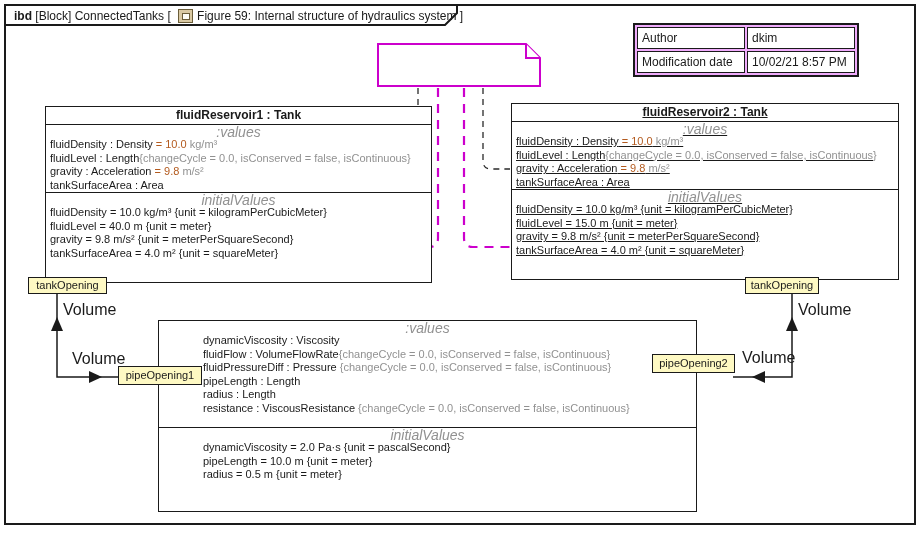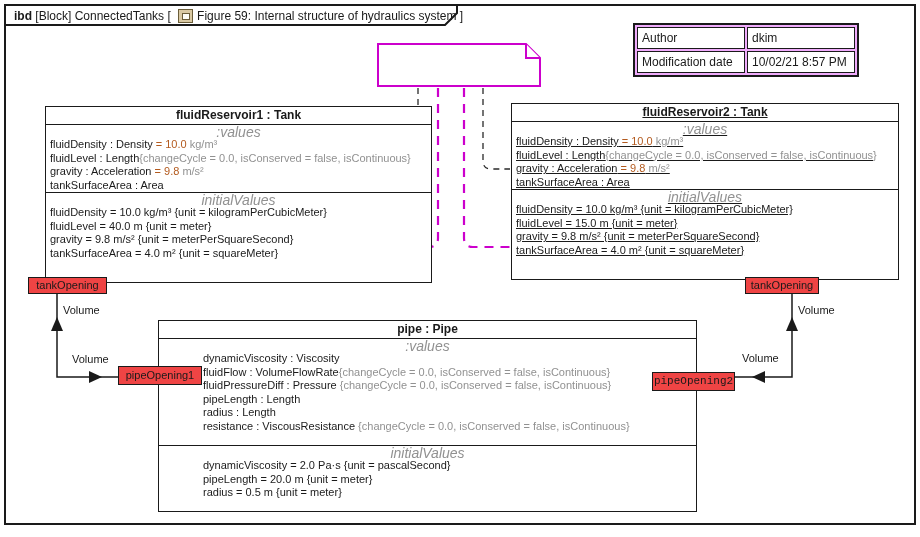--- a/index.html
+++ b/index.html
@@ -33,24 +33,24 @@
   .line{font-size:11px;line-height:13.5px;white-space:pre;}
   .seg-k{color:var(--ink);}
   .seg-o{color:var(--value-orange);}
   .seg-g{color:var(--muted-gray);}
   .res-values{height:66px;border-bottom:1px solid var(--ink);}
   .res-initial{flex:1 1 auto;}
   .pipe-values{height:105px;border-bottom:1px solid var(--ink);}
   .pipe-values .line,.pipe-initial .line{padding-left:40px;}
   .pipe-initial{flex:1 1 auto;}
   .port{
-    position:absolute;background:#ef4444;border:1px solid var(--ink);z-index:4;
+    position:absolute;background:#fef9c3;border:1px solid var(--ink);z-index:4;
     font-size:11px;text-align:center;overflow:hidden;
   }
-  .vol-label{position:absolute;z-index:4;font-size:11px;line-height:12px;}
+  .vol-label{position:absolute;z-index:4;font-size:16px;line-height:12px;}
   .note-text{position:absolute;left:383px;top:53px;width:154px;z-index:3;font-size:11px;line-height:13.5px;}
   svg .wire{stroke:var(--ink);stroke-width:1.5;fill:none;}
   svg .arrow{fill:var(--ink);stroke:none;}
   svg .anchor-black{stroke:#2a2a2a;stroke-width:1.3;fill:none;stroke-dasharray:6 5;}
   svg .anchor-magenta{stroke:var(--note-magenta);stroke-width:2.2;fill:none;stroke-dasharray:9 7;}
   svg .tab-shape{fill:#ffffff;stroke:var(--ink);stroke-width:2;}
   svg .note-shape{fill:#ffffff;stroke:var(--note-magenta);stroke-width:2;}
 </style>
 </head>
 <body>
@@ -141,45 +141,44 @@
       <div>
           <div class="line"><span class="seg-k">fluidDensity = 10.0 kg/m³ {unit = kilogramPerCubicMeter}</span></div>
           <div class="line"><span class="seg-k">fluidLevel = 15.0 m {unit = meter}</span></div>
           <div class="line"><span class="seg-k">gravity = 9.8 m/s² {unit = meterPerSquareSecond}</span></div>
           <div class="line"><span class="seg-k">tankSurfaceArea = 4.0 m² {unit = squareMeter}</span></div>
         </div>
     </div>
   </div>
 
   <div class="block" style="left:158px;top:320px;width:537px;height:190px;">
-    <div class="block-title">pipe : Pipe</div>
     <div class="compartment pipe-values">
       <div class="comp-label">:values</div>
       <div>
           <div class="line"><span class="seg-k">dynamicViscosity : Viscosity</span></div>
           <div class="line"><span class="seg-k">fluidFlow : VolumeFlowRate</span><span class="seg-g">{changeCycle = 0.0, isConserved = false, isContinuous}</span></div>
           <div class="line"><span class="seg-k">fluidPressureDiff : Pressure </span><span class="seg-g">{changeCycle = 0.0, isConserved = false, isContinuous}</span></div>
           <div class="line"><span class="seg-k">pipeLength : Length</span></div>
           <div class="line"><span class="seg-k">radius : Length</span></div>
           <div class="line"><span class="seg-k">resistance : ViscousResistance </span><span class="seg-g">{changeCycle = 0.0, isConserved = false, isContinuous}</span></div>
         </div>
     </div>
     <div class="compartment pipe-initial">
       <div class="comp-label">initialValues</div>
       <div>
           <div class="line"><span class="seg-k">dynamicViscosity = 2.0 Pa·s {unit = pascalSecond}</span></div>
-          <div class="line"><span class="seg-k">pipeLength = 20.0 m {unit = meter}</span></div>
+          <div class="line"><span class="seg-k">pipeLength = 10.0 m {unit = meter}</span></div>
           <div class="line"><span class="seg-k">radius = 0.5 m {unit = meter}</span></div>
         </div>
     </div>
   </div>
 
   <div class="port" style="left:28px;top:277px;width:77px;height:15px;line-height:15px;">tankOpening</div>
   <div class="port" style="left:745px;top:277px;width:72px;height:15px;line-height:15px;">tankOpening</div>
   <div class="port" style="left:118px;top:366px;width:82px;height:17px;line-height:17px;">pipeOpening1</div>
-  <div class="port" style="left:652px;top:372px;width:81px;height:17px;line-height:17px;font-family:Liberation Mono, monospace;">pipeOpening2</div>
+  <div class="port" style="left:652px;top:354px;width:81px;height:17px;line-height:17px;">pipeOpening2</div>
 
   <span class="vol-label" style="left:63px;top:304px;">Volume</span>
   <span class="vol-label" style="left:72px;top:353px;">Volume</span>
   <span class="vol-label" style="left:798px;top:304px;">Volume</span>
   <span class="vol-label" style="left:742px;top:352px;">Volume</span>
 
 </div>
 
 </body></html>

